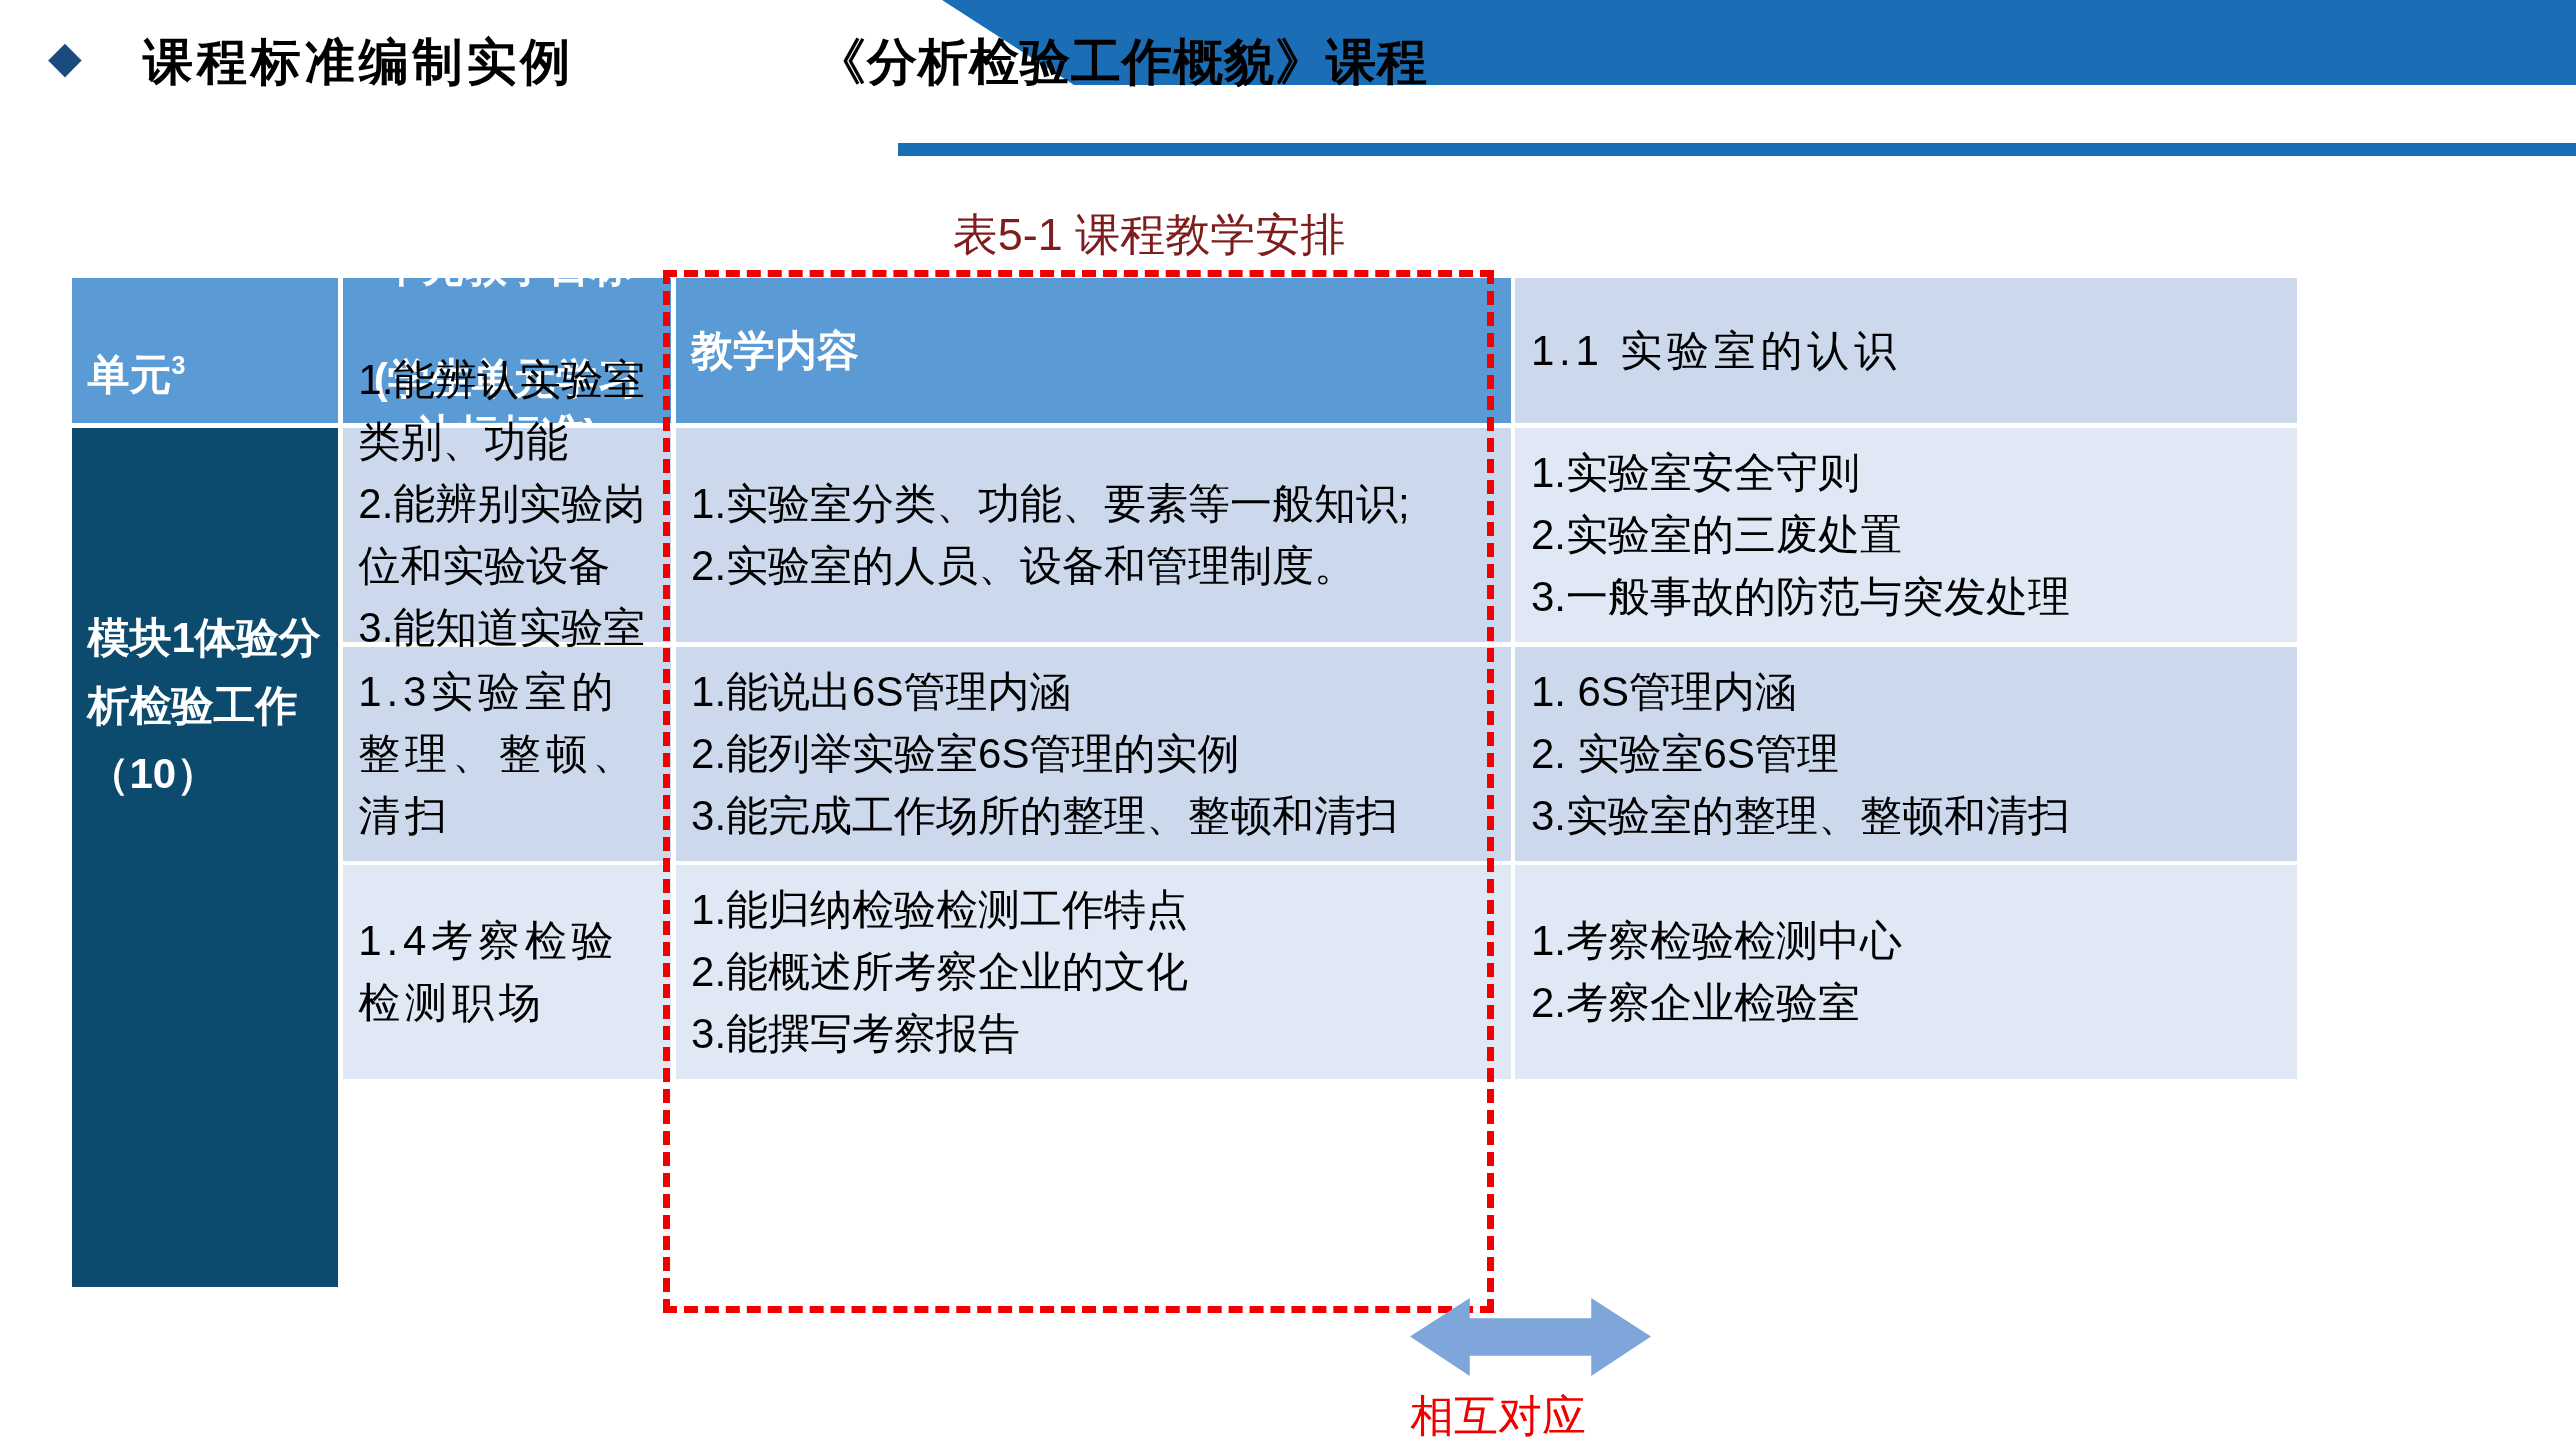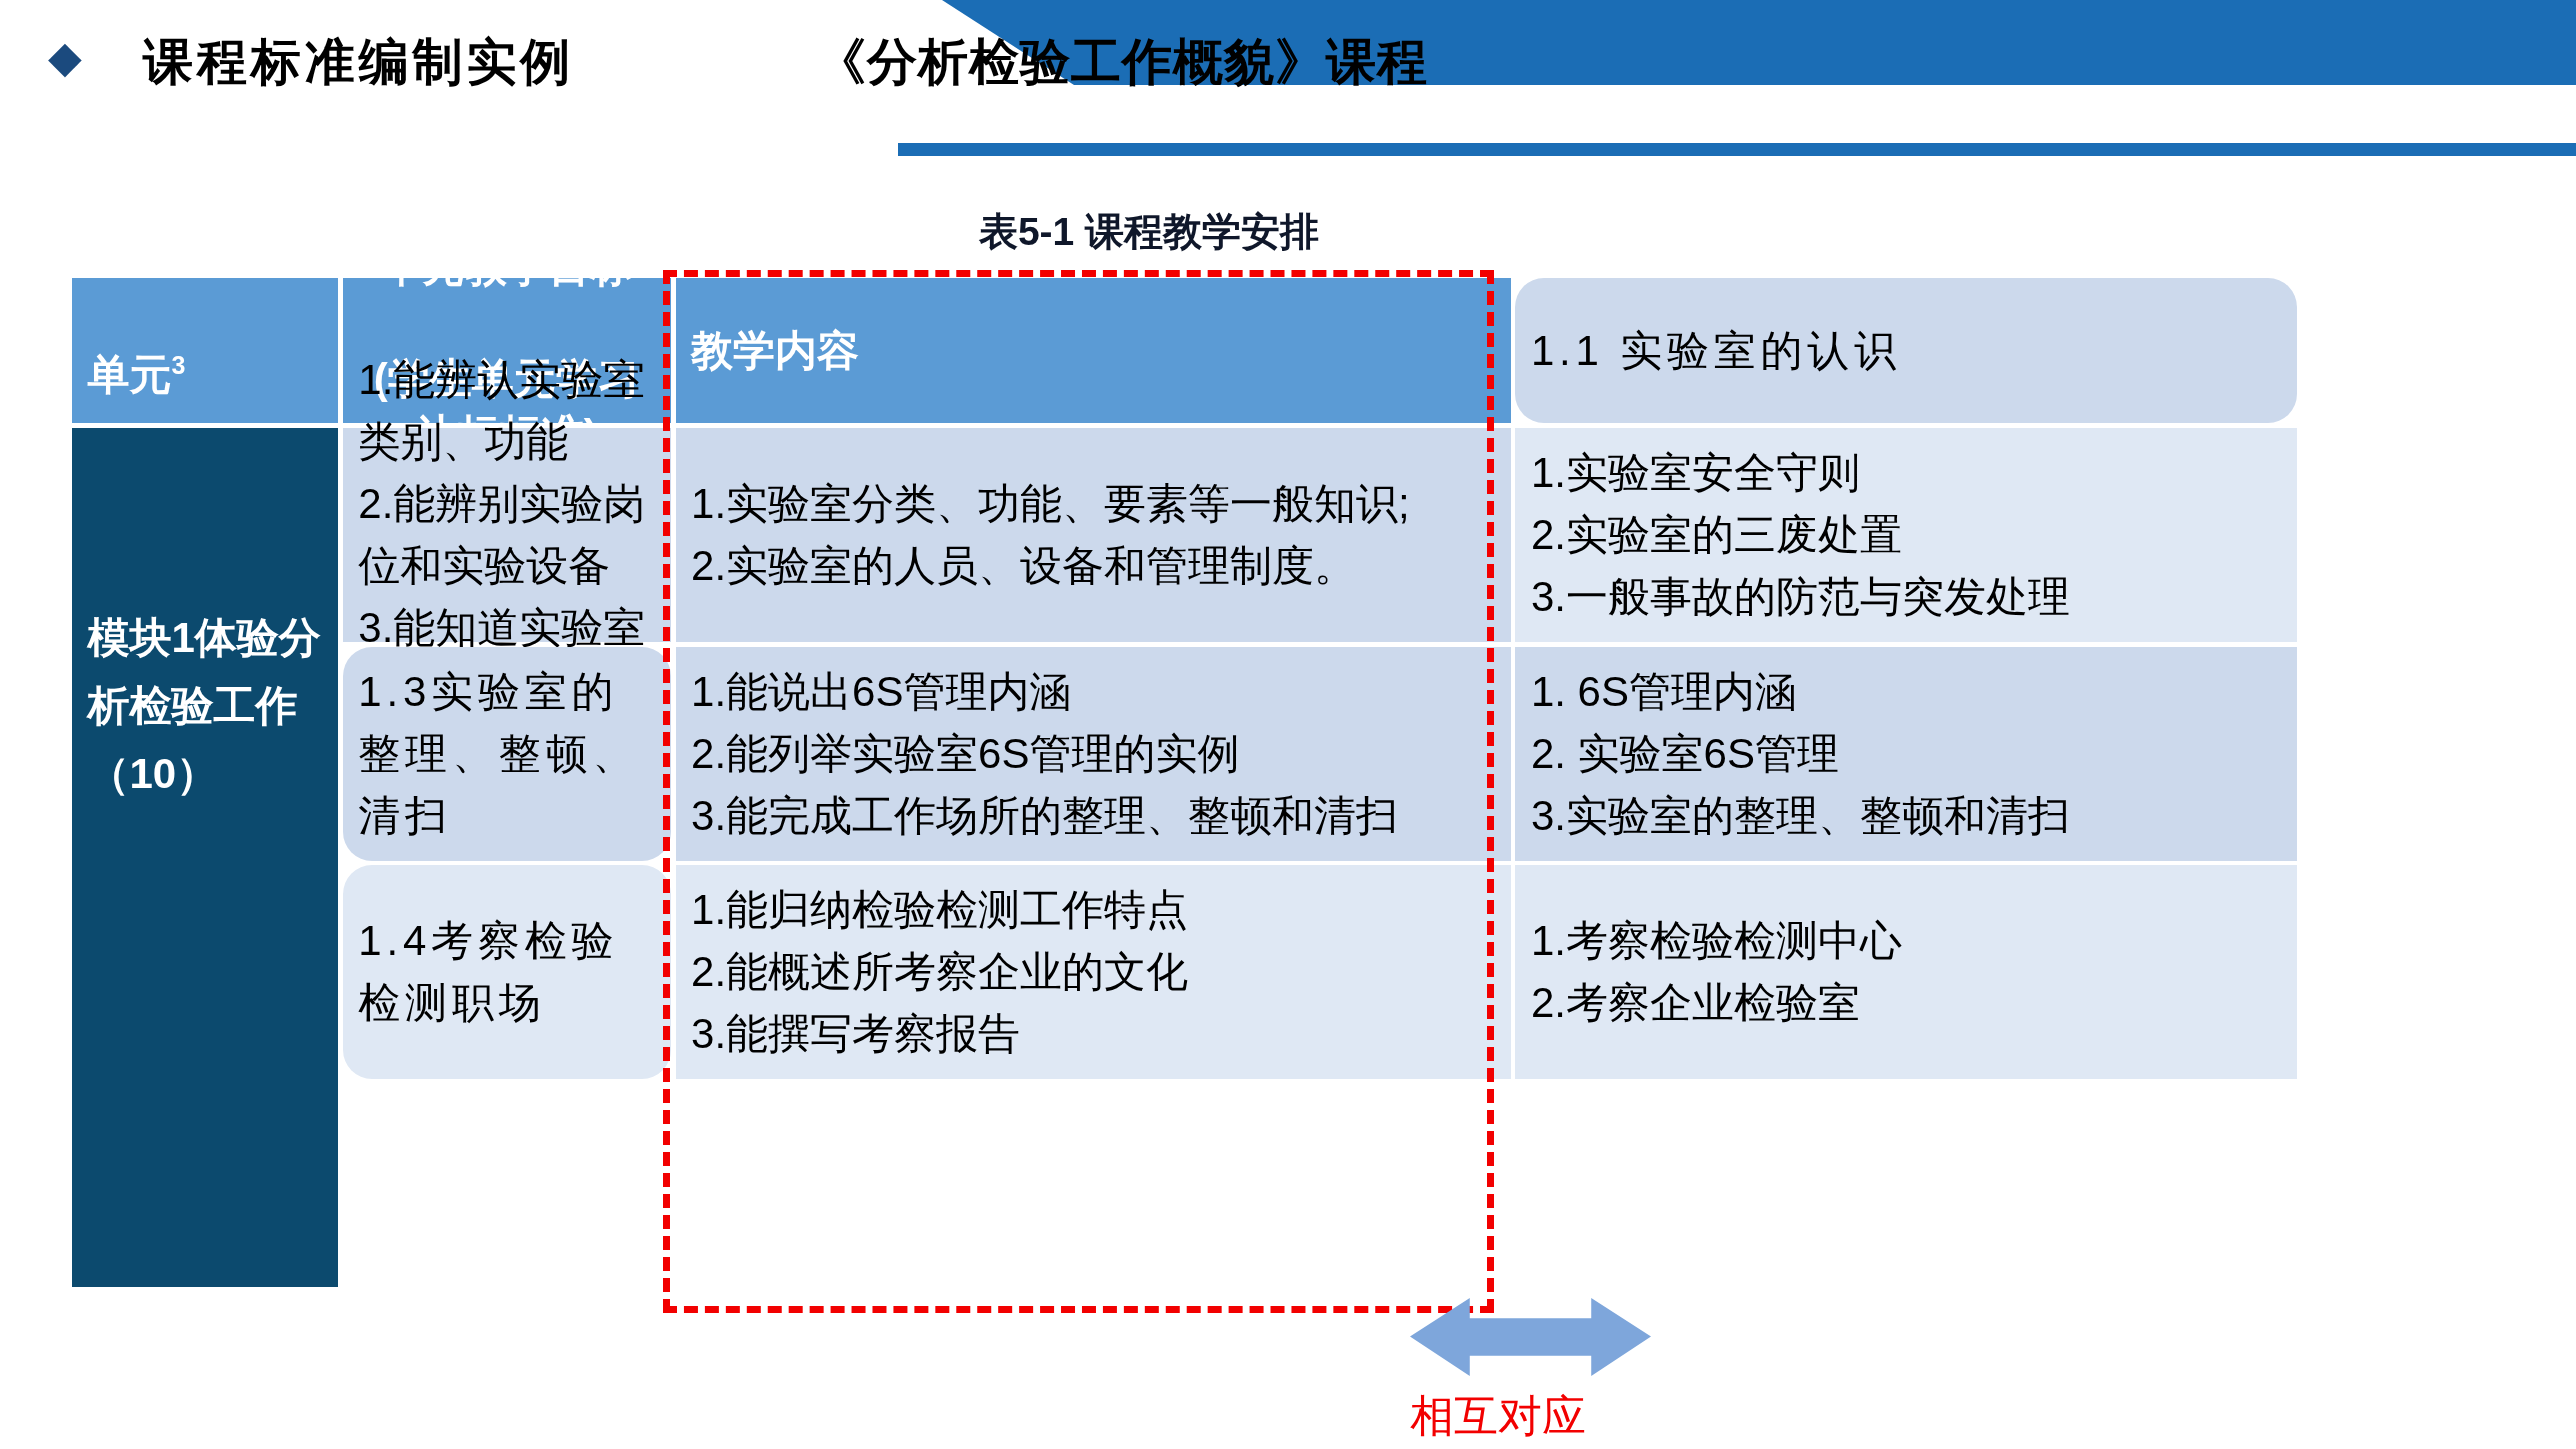--- a/index.html
+++ b/index.html
@@ -11,37 +11,37 @@
   .band-white { position: absolute; inset: 0; background: #ffffff;
                 clip-path: polygon(0 0, 942px 0, 1074px 100%, 0 100%); }
   .thin-line { position: absolute; left: 898px; right: 0; top: 143px; height: 12.6px; background: #1b6db5; }
 
   .diamond { position: absolute; left: 48px; top: 35px; font-size: 44px; color: #1b4a7e; line-height: 1; }
   .page-title { position: absolute; left: 143px; top: 29px; margin: 0; font-size: 50px; font-weight: bold; color: #000000; letter-spacing: 3.9px; }
   .course-title { position: absolute; left: 816px; top: 29px; margin: 0; font-size: 50px; font-weight: bold; color: #000; letter-spacing: 1px; white-space: nowrap; }
 
   
   .caption { position: absolute; left: 72px; top: 205px; width: 2154px; text-align: center;
-             font-size: 39px; font-weight: bold; color: #0f172a; }
+             font-size: 45px; font-weight: normal; color: #7f1d1d; }
 
   
   .tbl { position: absolute; left: 72px; top: 278px; display: grid;
          grid-template-columns: 266px 328px 835px 782px;
          grid-template-rows: 145px 214px 214px 214px 203px;
          gap: 4.8px; }
   .cell { display: flex; align-items: center; padding: 5.8px 15.5px; font-size: 42px; line-height: 62px;
           color: #000; white-space: pre-line; box-sizing: border-box; }
   .th { background: #5b9bd5; color: #ffffff; font-weight: bold; }
   .th.left { justify-content: flex-start; align-items: flex-end; padding-bottom: 17.4px; }
   .th.center { text-align: center; line-height: 56px; }
   .module { grid-column: 1; grid-row: 2 / 6; background: #0c4a6e; color: #ffffff; font-weight: bold;
             align-items: center; padding-bottom: 309px; line-height: 68px; }
   .row-a { background: #ccd9ec; }
   .row-b { background: #dfe8f4; }
-  .unit { letter-spacing: 4.8px; border-radius: 29px; }
+  .unit { letter-spacing: 4.8px; }
   .sup { font-size: 25px; vertical-align: super; line-height: 0; }
 
   
   .dash-box { position: absolute; left: 663px; top: 270px; width: 831px; height: 1043px;
               border: 7.7px dashed #f20000; box-sizing: border-box; pointer-events: none; z-index: 5; }
 
   
   .dbl-arrow { position: absolute; left: 1410px; top: 1296px; width: 241px; height: 82px; z-index: 6; }
   .arrow-label { position: absolute; left: 1410px; top: 1387px; width: 241px; 
                  font-size: 44px; font-weight: 400; color: #f20000; z-index: 6; }

